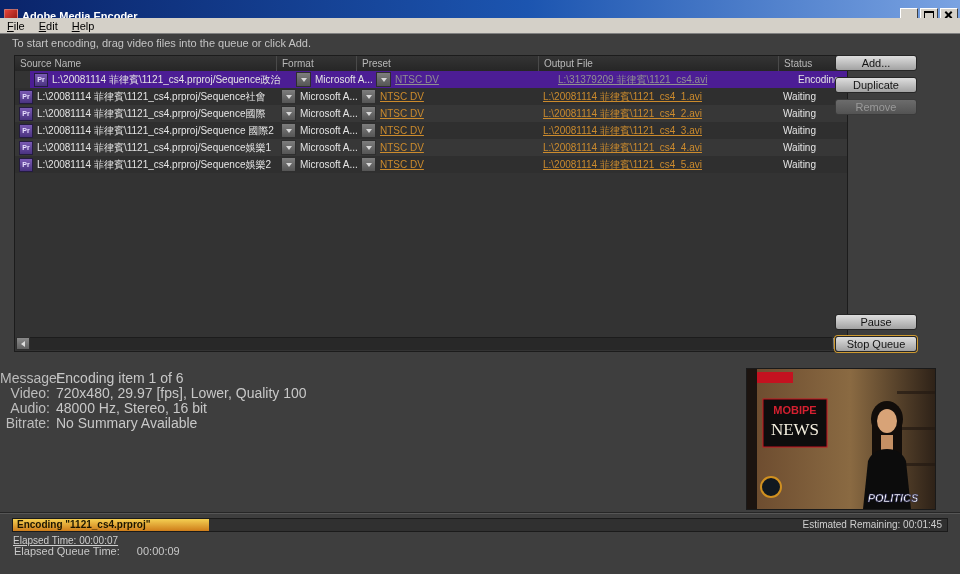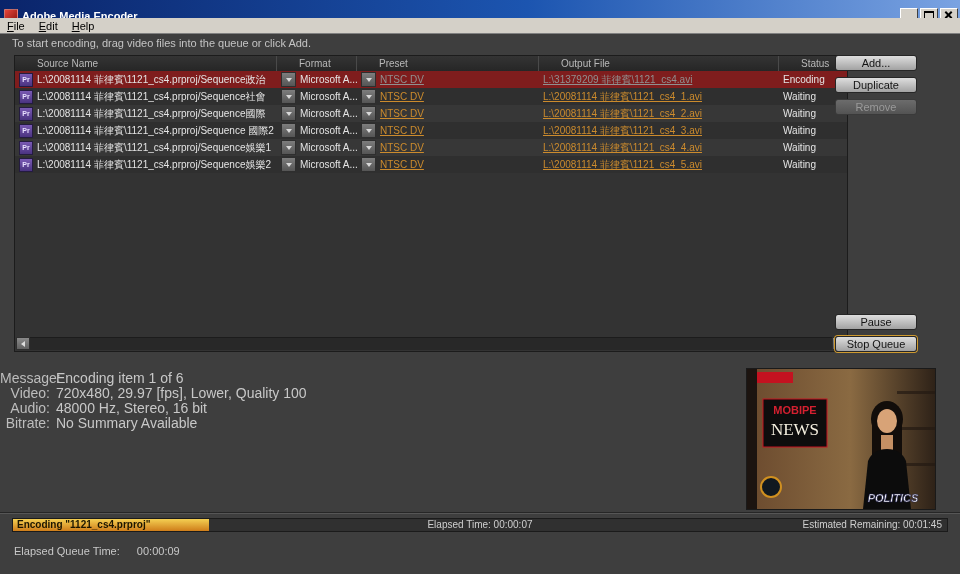--- a/index.html
+++ b/index.html
@@ -34,24 +34,24 @@
   .menu-item { display:inline-block; font-size:11px; color:#000; padding:1px 7px; }
   .menu-item::first-letter { text-decoration:underline; }
 
   .instruction { position:absolute; left:12px; top:37px; font-size:11px; color:#c4c4c4; }
 
   
   .queue-panel { position:absolute; left:14px; top:55px; width:834px; height:297px;
     background:#333; border:1px solid #1c1c1c; box-sizing:border-box; }
   .qgrid { display:grid; grid-template-columns:262px 80px 182px 240px 1fr; }
   .qheader { height:15px; background:linear-gradient(#343434,#262626); }
-  .qheader .hcell { font-size:10px; color:#b8b8b8; line-height:15px; padding-left:22px;
+  .qheader .hcell { font-size:10px; color:#b8b8b8; line-height:15px; padding-left:5px;
     border-right:1px solid #4a4a4a; overflow:hidden; white-space:nowrap; }
   .qrow { height:17px; align-items:center; font-size:10px; color:#e4e4e4; }
-  .qrow.encoding { background:#7f1d1d; }
+  .qrow.encoding { background:#4c1d95;margin-left:15px; }
   .qrow.even { background:#373737; }
   .qrow.odd  { background:#2f2f2f; }
   .qcell { display:flex; align-items:center; height:17px; overflow:hidden; white-space:nowrap; padding-left:4px; }
   .pr-icon { width:12px; height:12px; background:linear-gradient(#7a5ab4,#4a3380);
     color:#e8e0ff; font-size:7px; font-weight:bold; text-align:center; line-height:12px;
     margin-right:4px; border:1px solid #241b40; flex:0 0 auto; }
   .dd { width:13px; height:13px; margin-right:4px; flex:0 0 auto;
     background:linear-gradient(#7d7d7d,#555); border:1px solid #2e2e2e;
     display:flex; align-items:center; justify-content:center; }
   .dd::after { content:""; width:0; height:0; border-left:3px solid transparent;
@@ -84,21 +84,21 @@
   .preview { position:absolute; left:746px; top:368px; width:188px; height:140px;
     border:1px solid #1a1a1a; box-sizing:content-box; }
 
   
   .divider { position:absolute; left:0; right:0; top:512px; height:1px; background:#262626; border-bottom:1px solid #565656; }
   .progress { position:absolute; left:12px; top:518px; width:936px; height:14px;
     background:#303030; border:1px solid #1b1b1b; box-sizing:border-box; }
   .pfill { position:absolute; left:0; top:0; bottom:0; width:21%;
     background:linear-gradient(#f4cf52,#cf7d1a); }
   .plabel { position:absolute; left:4px; top:0; line-height:12px; font-size:10px; color:#1c1600; font-weight:bold; white-space:nowrap; }
-  .pelapsed { position:absolute; left:0; right:0; top:0; text-align:center; line-height:12px; font-size:10px; color:#cfcfcf; }
+  .pelapsed { position:absolute; left:0; right:0; top:16px; text-align:left; line-height:12px; font-size:10px; color:#cfcfcf;text-decoration:underline; }
   .premain { position:absolute; right:5px; top:0; line-height:12px; font-size:10px; color:#cfcfcf; }
 
   .footer { position:absolute; left:14px; top:545px; font-size:11px; color:#c8c8c8; }
   .footer .val { margin-left:14px; }
 </style>
 </head>
 <body>
 
 <div class="screen">
 

